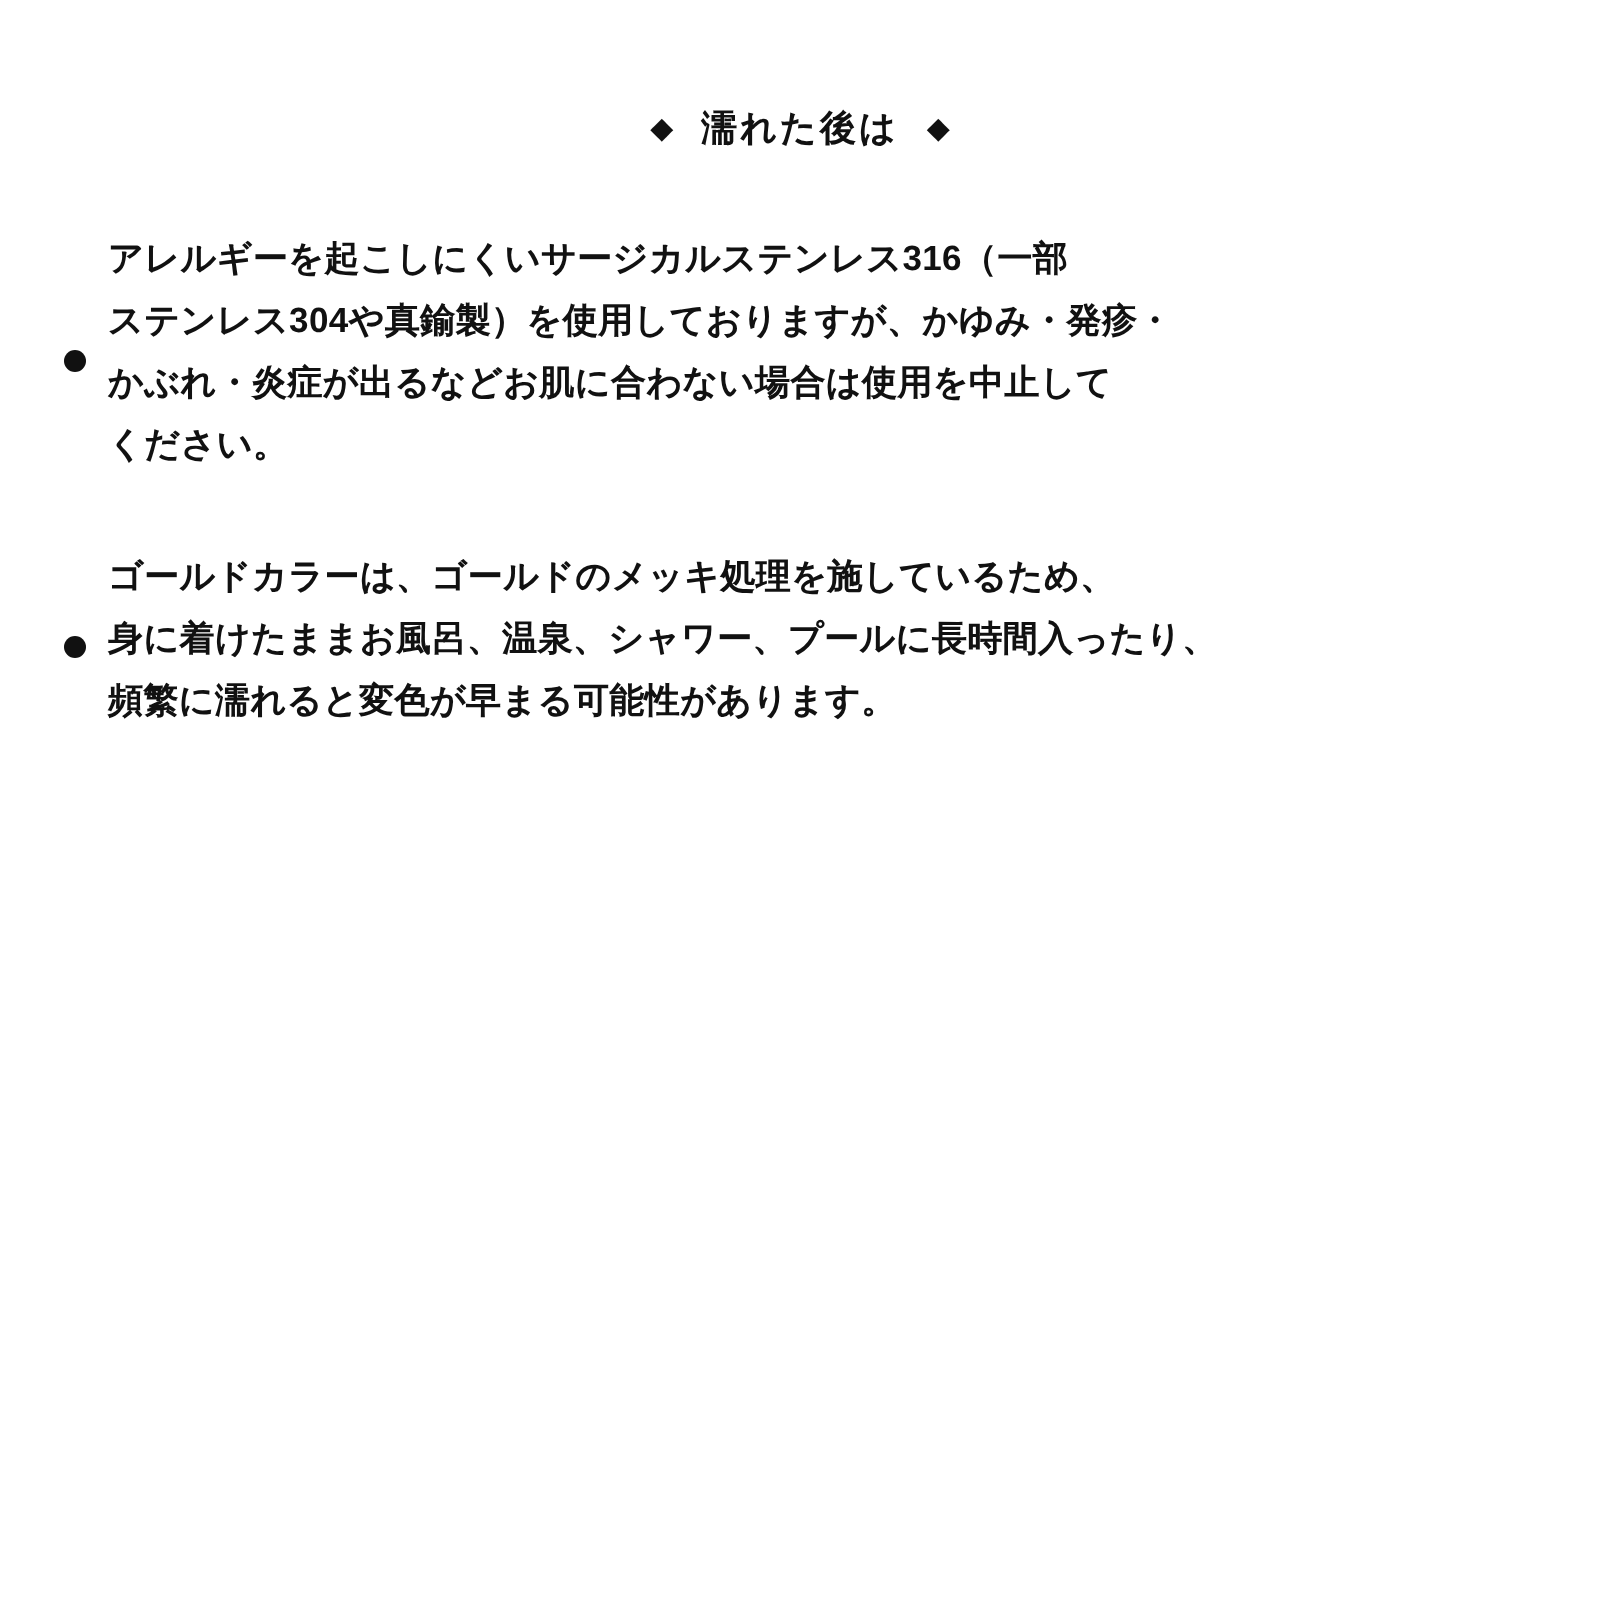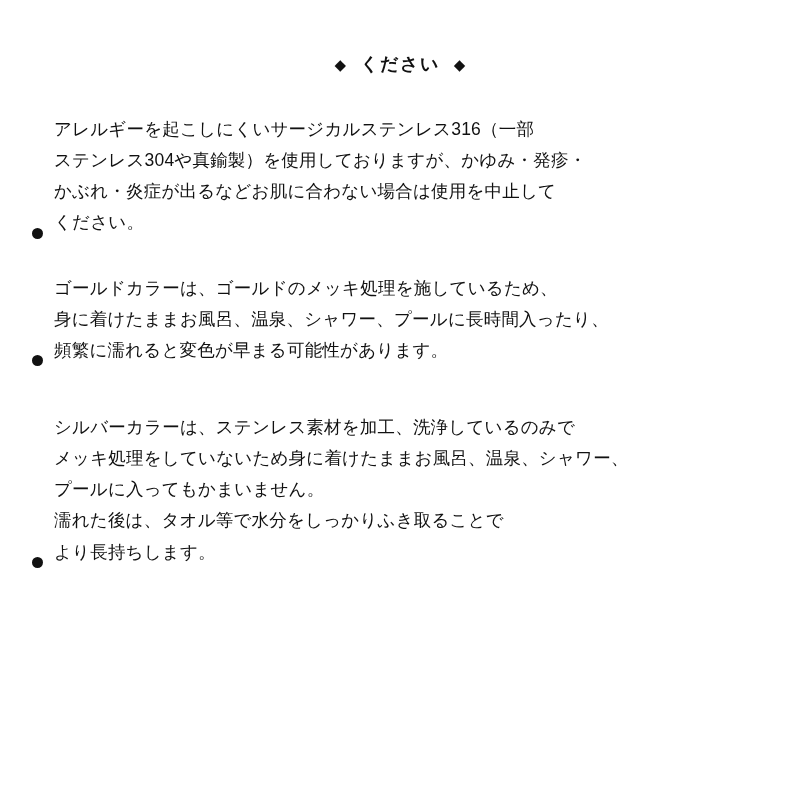--- a/index.html
+++ b/index.html
@@ -38,22 +38,23 @@
     font-size: 18px;
     font-weight: bold;
     letter-spacing: 1.5px;
     color: #111111;
   }
   .notes {
     padding: 0 36px 0 32px;
   }
   .note {
     display: flex;
-    align-items: flex-end;
+    align-items: center;
     margin-bottom: 34px;
+    font-weight: bold;
   }
   .note.gap-large {
     margin-bottom: 46px;
   }
   .bullet {
     flex: 0 0 auto;
     width: 11px;
     height: 11px;
     border-radius: 50%;
     background: #111111;
@@ -69,45 +70,37 @@
     white-space: pre-line;
   }
 </style>
 </head>
 <body>
 
 <div class="page">
 
   <div class="title-row">
     <span class="diamond">◆</span>
-    <span class="title-text">ください</span>
+    <span class="title-text">濡れた後は</span>
     <span class="diamond">◆</span>
   </div>
 
   <div class="notes">
 
     <div class="note">
       <span class="bullet"></span>
       <div class="note-body">アレルギーを起こしにくいサージカルステンレス316（一部
 ステンレス304や真鍮製）を使用しておりますが、かゆみ・発疹・
 かぶれ・炎症が出るなどお肌に合わない場合は使用を中止して
 ください。</div>
     </div>
 
     <div class="note gap-large">
       <span class="bullet"></span>
       <div class="note-body">ゴールドカラーは、ゴールドのメッキ処理を施しているため、
 身に着けたままお風呂、温泉、シャワー、プールに長時間入ったり、
 頻繁に濡れると変色が早まる可能性があります。</div>
     </div>
 
-    <div class="note">
-      <span class="bullet"></span>
-      <div class="note-body">シルバーカラーは、ステンレス素材を加工、洗浄しているのみで
-メッキ処理をしていないため身に着けたままお風呂、温泉、シャワー、
-プールに入ってもかまいません。
-濡れた後は、タオル等で水分をしっかりふき取ることで
-より長持ちします。</div>
-    </div>
 
   </div>
 
 </div>
 
 </body></html>

